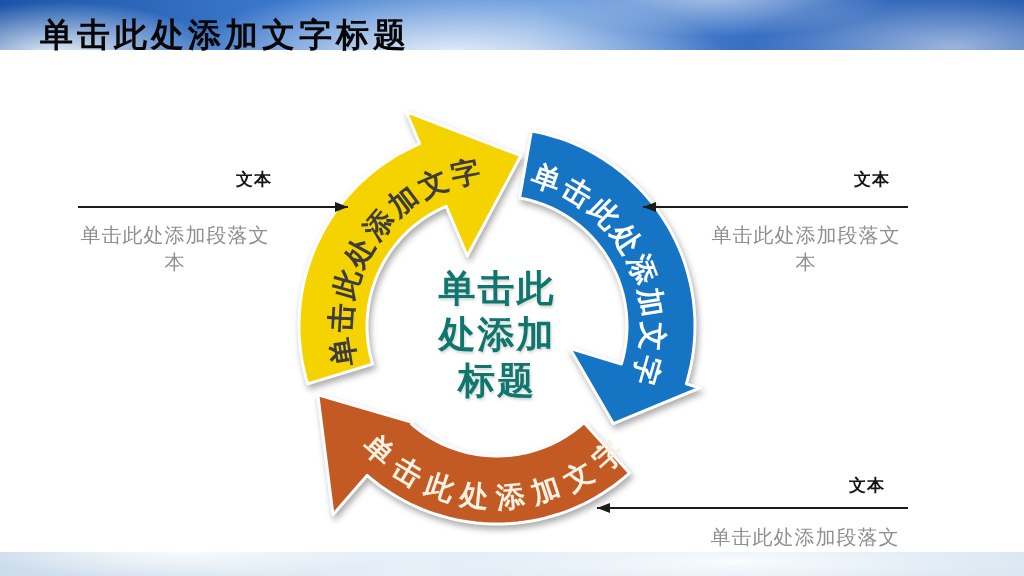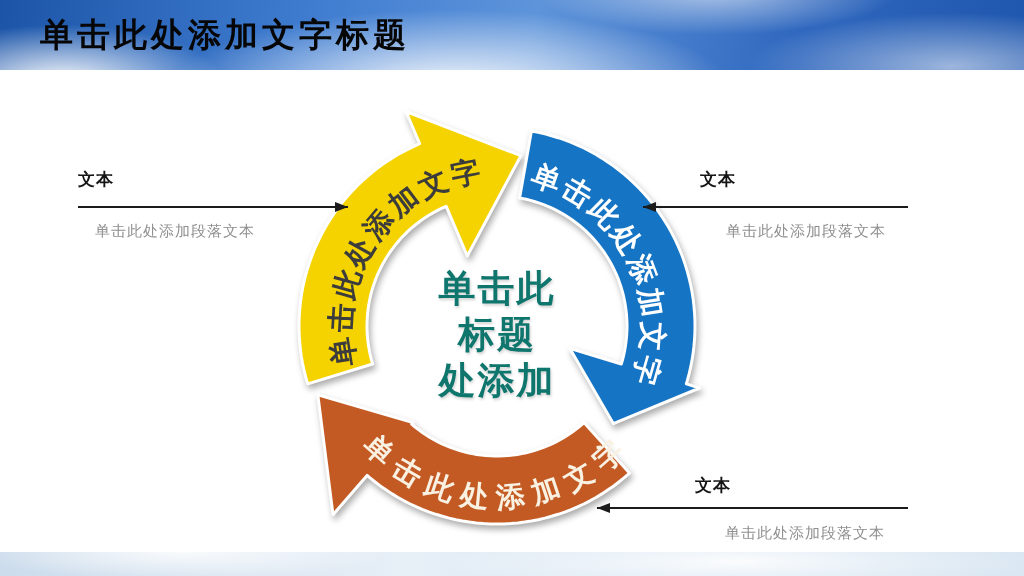--- a/index.html
+++ b/index.html
@@ -2,21 +2,21 @@
 <html><head>
 <meta charset="utf-8">
 <style>
   html,body{margin:0;padding:0;background:#444;}
   .slide{
     position:relative;width:1024px;height:576px;overflow:hidden;background:#ffffff;
     font-family:"Liberation Sans","DejaVu Sans",sans-serif;margin:0 auto;
   }
   
   .slide-header{
-    position:absolute;top:0;left:0;width:100%;height:70px;
+    position:absolute;top:0;left:0;width:100%;height:50px;
     background:
       radial-gradient(ellipse 260px 90px at 6% 115%, rgba(255,255,255,.95), rgba(255,255,255,0) 62%),
       radial-gradient(ellipse 430px 120px at 44% 125%, rgba(255,255,255,.95), rgba(255,255,255,0) 65%),
       radial-gradient(ellipse 300px 70px at 70% -10%, rgba(255,255,255,.55), rgba(255,255,255,0) 60%),
       radial-gradient(ellipse 340px 90px at 93% 95%, rgba(255,255,255,.55), rgba(255,255,255,0) 60%),
       linear-gradient(100deg,#1c55a8 0%,#3f7cd0 30%,#5e94da 52%,#2f67be 78%,#1f57ae 100%);
   }
   .slide-title{
     position:absolute;left:40px;top:0;margin:0;line-height:70px;
     font-size:33px;font-weight:bold;color:#060606;letter-spacing:4px;white-space:nowrap;
@@ -40,22 +40,22 @@
     font-weight:bold;font-size:29px;letter-spacing:3px;
   }
   .arc-text-2{letter-spacing:9px;}
   .center-title{
     position:absolute;left:397px;top:266px;width:200px;text-align:center;
     font-size:37px;line-height:46px;font-weight:bold;color:#0f766e;letter-spacing:2px;
     text-shadow:1px 2px 3px rgba(0,0,0,.18);
   }
   
   .callout{position:absolute;}
-  .co-label{position:absolute;font-size:17px;font-weight:bold;color:#141414;text-align:left;letter-spacing:1px;}
-  .co-desc{position:absolute;font-size:15px;color:#8f8f8f;text-align:center;letter-spacing:1px;}
+  .co-label{position:absolute;font-size:17px;font-weight:bold;color:#141414;text-align:right;letter-spacing:1px;}
+  .co-desc{position:absolute;font-size:20px;color:#8f8f8f;text-align:center;letter-spacing:1px;}
   .co-line{position:absolute;height:2px;background:#1b1b1b;}
   .arrow-right::after{
     content:'';position:absolute;right:0;top:-4px;width:0;height:0;
     border-top:5px solid transparent;border-bottom:5px solid transparent;border-left:13px solid #1b1b1b;
   }
   .arrow-left::before{
     content:'';position:absolute;left:0;top:-4px;width:0;height:0;
     border-top:5px solid transparent;border-bottom:5px solid transparent;border-right:13px solid #1b1b1b;
   }
   .co-left{left:78px;top:168px;width:270px;height:90px;}
@@ -106,22 +106,22 @@
     <g>
       <path id="arrow-1" class="arrow" d="M531.4,131.0L538.2,132.3L544.9,133.9L551.6,135.7L558.2,137.7L564.7,139.9L571.2,142.4L577.5,145.1L583.8,148.0L590.0,151.2L596.0,154.5L601.9,158.1L607.7,161.9L613.4,165.8L618.9,170.0L624.3,174.3L629.5,178.9L634.5,183.6L639.4,188.5L644.1,193.5L648.7,198.7L653.0,204.1L657.2,209.6L661.1,215.3L664.9,221.1L668.5,227.0L671.8,233.0L675.0,239.2L677.9,245.5L680.6,251.8L683.1,258.3L685.3,264.8L687.3,271.4L689.1,278.1L690.7,284.8L692.0,291.6L693.1,298.4L693.9,305.3L694.5,312.2L694.9,319.1L695.0,326.0L694.9,332.9L694.5,339.8L693.9,346.7L693.1,353.6L692.0,360.4L690.7,367.2L689.1,373.9L687.3,380.6L686.3,383.9L699.7,388.0L613.4,423.7L569.7,348.2L621.3,364.0L622.6,359.6L623.7,355.2L624.6,350.8L625.4,346.3L626.0,341.8L626.5,337.3L626.8,332.8L627.0,328.3L627.0,323.7L626.8,319.2L626.5,314.7L626.0,310.2L625.4,305.7L624.6,301.2L623.7,296.8L622.6,292.4L621.3,288.0L619.9,283.7L618.4,279.4L616.7,275.2L614.8,271.1L612.8,267.0L610.7,263.0L608.4,259.0L606.0,255.2L603.5,251.4L600.8,247.8L598.0,244.2L595.1,240.7L592.1,237.3L588.9,234.1L585.7,230.9L582.3,227.9L578.8,225.0L575.2,222.2L571.6,219.5L567.8,217.0L564.0,214.6L560.0,212.3L556.0,210.2L551.9,208.2L547.8,206.3L543.6,204.6L539.3,203.1L535.0,201.7L530.6,200.4L526.2,199.3L521.8,198.4L519.6,198.0Z" fill="#1674C4"></path>
       <text id="at-1" class="arc-text arc-text-1" fill="#FFFFFF">
         <textPath href="#tp-1" startOffset="50%" text-anchor="middle">单击此处添加文字</textPath>
       </text>
     </g>
   </svg>
 
   <div class="center-title">
     <div>单击此</div>
+    <div>处添加</div>
     <div>标题</div>
-    <div>处添加</div>
   </div>
 
   <div class="callout co-left">
     <div class="co-label">文本</div>
     <div class="co-line arrow-right"></div>
     <div class="co-desc">单击此处添加段落文本</div>
   </div>
 
   <div class="callout co-tr">
     <div class="co-label">文本</div>

